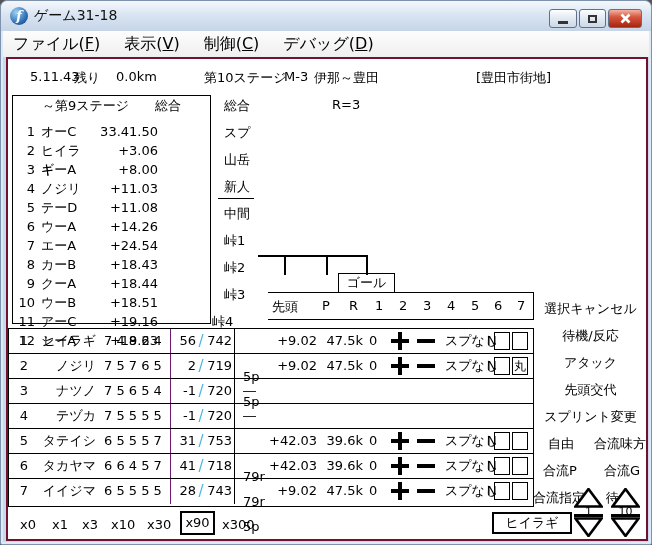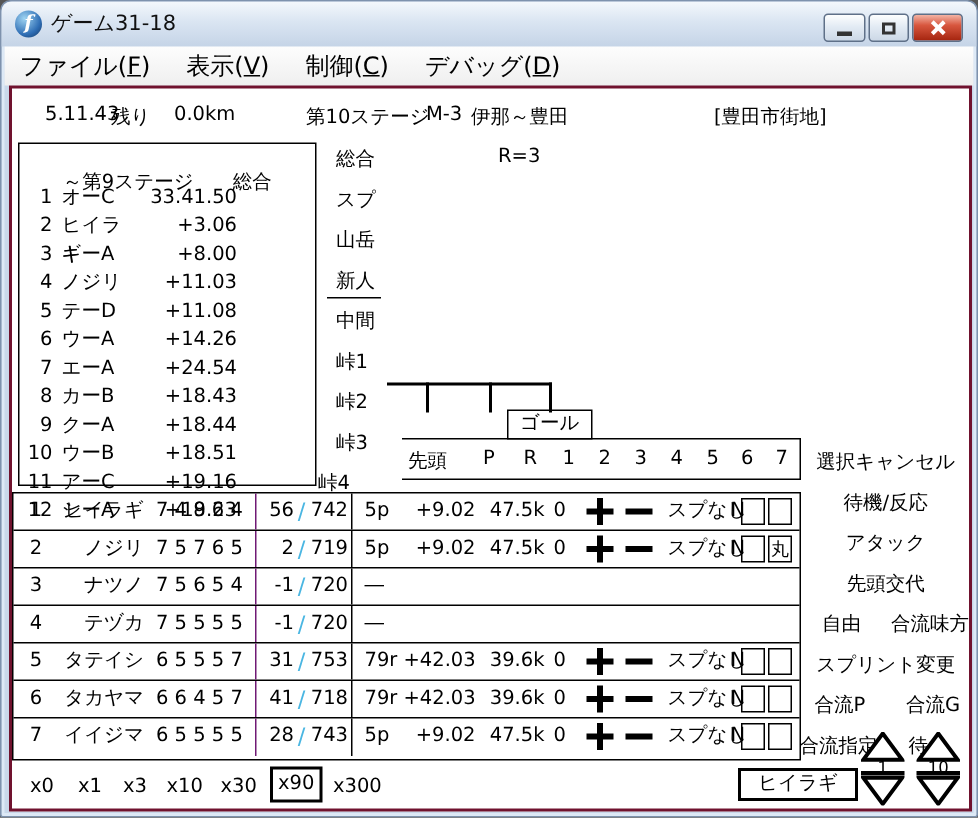--- a/index.html
+++ b/index.html
@@ -29,21 +29,21 @@
     background:linear-gradient(#fdfdfd,#efefef);display:flex;align-items:center;
     padding-left:10px;gap:24px;font-size:16px;color:#000;}
   .menubar u{text-decoration:underline;}
   
   .client{position:absolute;left:5px;top:56px;width:642px;height:484px;
     border:2px solid #70122e;background:#fff;font-size:13px;color:#000;}
   .abs{position:absolute;white-space:nowrap;}
   
   .standings{position:absolute;left:4px;top:36px;width:199px;height:229px;
     border:1px solid #000;}
-  .standings-title{text-align:center;margin-top:16px;font-size:13px;}
+  .standings-title{text-align:center;margin-top:1px;font-size:13px;}
   .st-rows{position:absolute;left:0;top:26px;right:0;}
   .st-row{display:flex;height:19px;line-height:19px;padding-right:52px;}
   .st-rank{width:22px;text-align:right;}
   .st-name{flex:1;margin-left:6px;}
   .st-time{width:72px;text-align:right;}
   
   .hline{position:absolute;border-top:2px solid #000;}
   .vline{position:absolute;border-left:2px solid #000;}
   .thinh{position:absolute;border-top:1px solid #000;}
   .thinv{position:absolute;border-left:1px solid #000;}
@@ -54,21 +54,21 @@
     border:1px solid #000;border-top:1px solid #000;}
   .t-row{display:flex;height:25px;line-height:24px;border-bottom:1px solid #000;}
   .t-row:last-child{border-bottom:none;}
   .c-no{width:30px;text-align:center;}
   .c-name{width:57px;text-align:right;}
   .c-form{width:66px;margin-left:8px;}
   .c-a{width:26px;text-align:right;border-left:1px solid #701a75;}
   .c-slash{width:10px;text-align:center;color:#4ab6e2;font-size:15px;}
   .c-b{width:28px;text-align:right;padding-right:2px;}
   .c-rest{flex:1;border-left:1px solid #000;position:relative;}
-  .r-mode{position:absolute;left:8px;}
+  .r-mode{position:absolute;left:8px;margin-top:36px;}
   .r-gap{position:absolute;left:34px;width:48px;text-align:right;}
   .r-speed{position:absolute;left:90px;width:38px;text-align:right;}
   .r-flag{position:absolute;left:134px;}
   .icon-plus{position:absolute;left:156px;top:3px;width:18px;height:18px;}
   .icon-plus::before{content:"";position:absolute;left:0;top:7px;width:18px;height:4px;background:#000;}
   .icon-plus::after{content:"";position:absolute;left:7px;top:0;width:4px;height:18px;background:#000;}
   .icon-minus{position:absolute;left:182px;top:3px;width:18px;height:18px;}
   .icon-minus::before{content:"";position:absolute;left:0;top:7px;width:18px;height:4px;background:#000;}
   .r-sprint{position:absolute;left:210px;}
   .r-n{position:absolute;left:252px;}
@@ -389,27 +389,27 @@
         </div>
       <div class="action-row">
           <span>待機/反応</span>
         </div>
       <div class="action-row">
           <span>アタック</span>
         </div>
       <div class="action-row">
           <span>先頭交代</span>
         </div>
+      <div class="action-row">
+          <span>スプリント変更</span>
+        </div>
       <div class="action-row two" style="padding:0 2px 0 15px">
         <span>自由</span>
         <span>合流味方</span>
       </div>
-      <div class="action-row">
-          <span>スプリント変更</span>
-        </div>
       <div class="action-row two" style="padding:0 8px 0 10px">
         <span>合流P</span>
         <span>合流G</span>
       </div>
       <div class="action-row two" style="padding:0 16px 0 0">
         <span>合流指定</span>
         <span>待ち</span>
       </div>
     </div>
 

